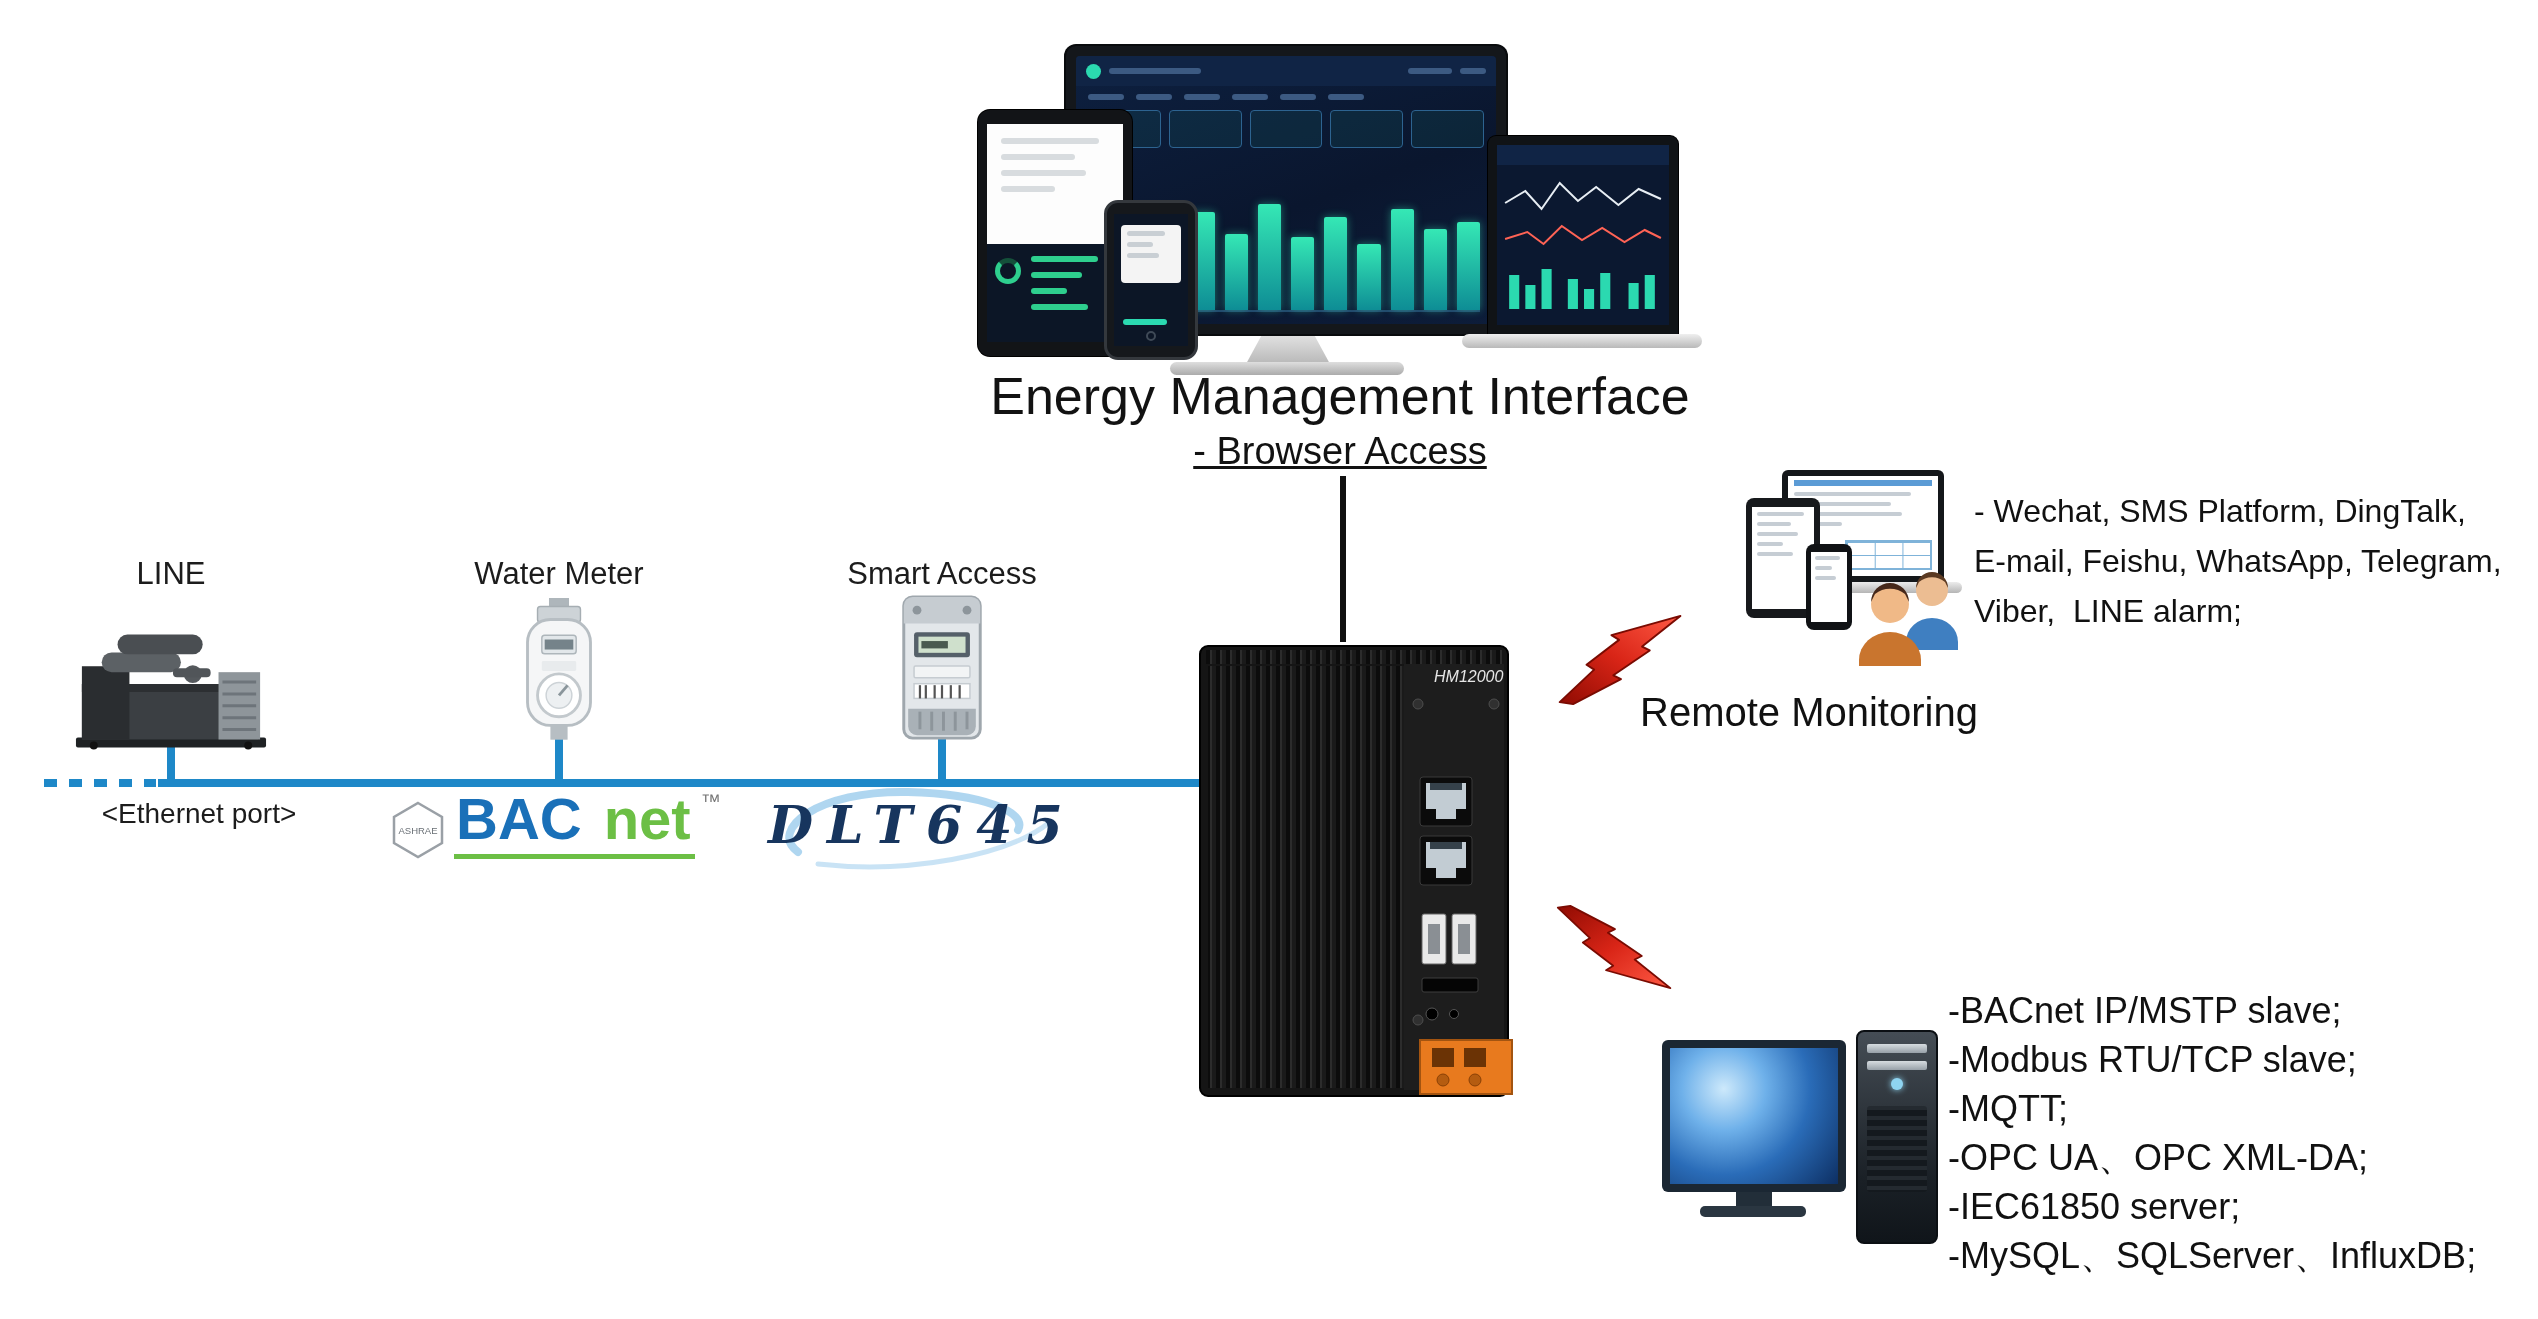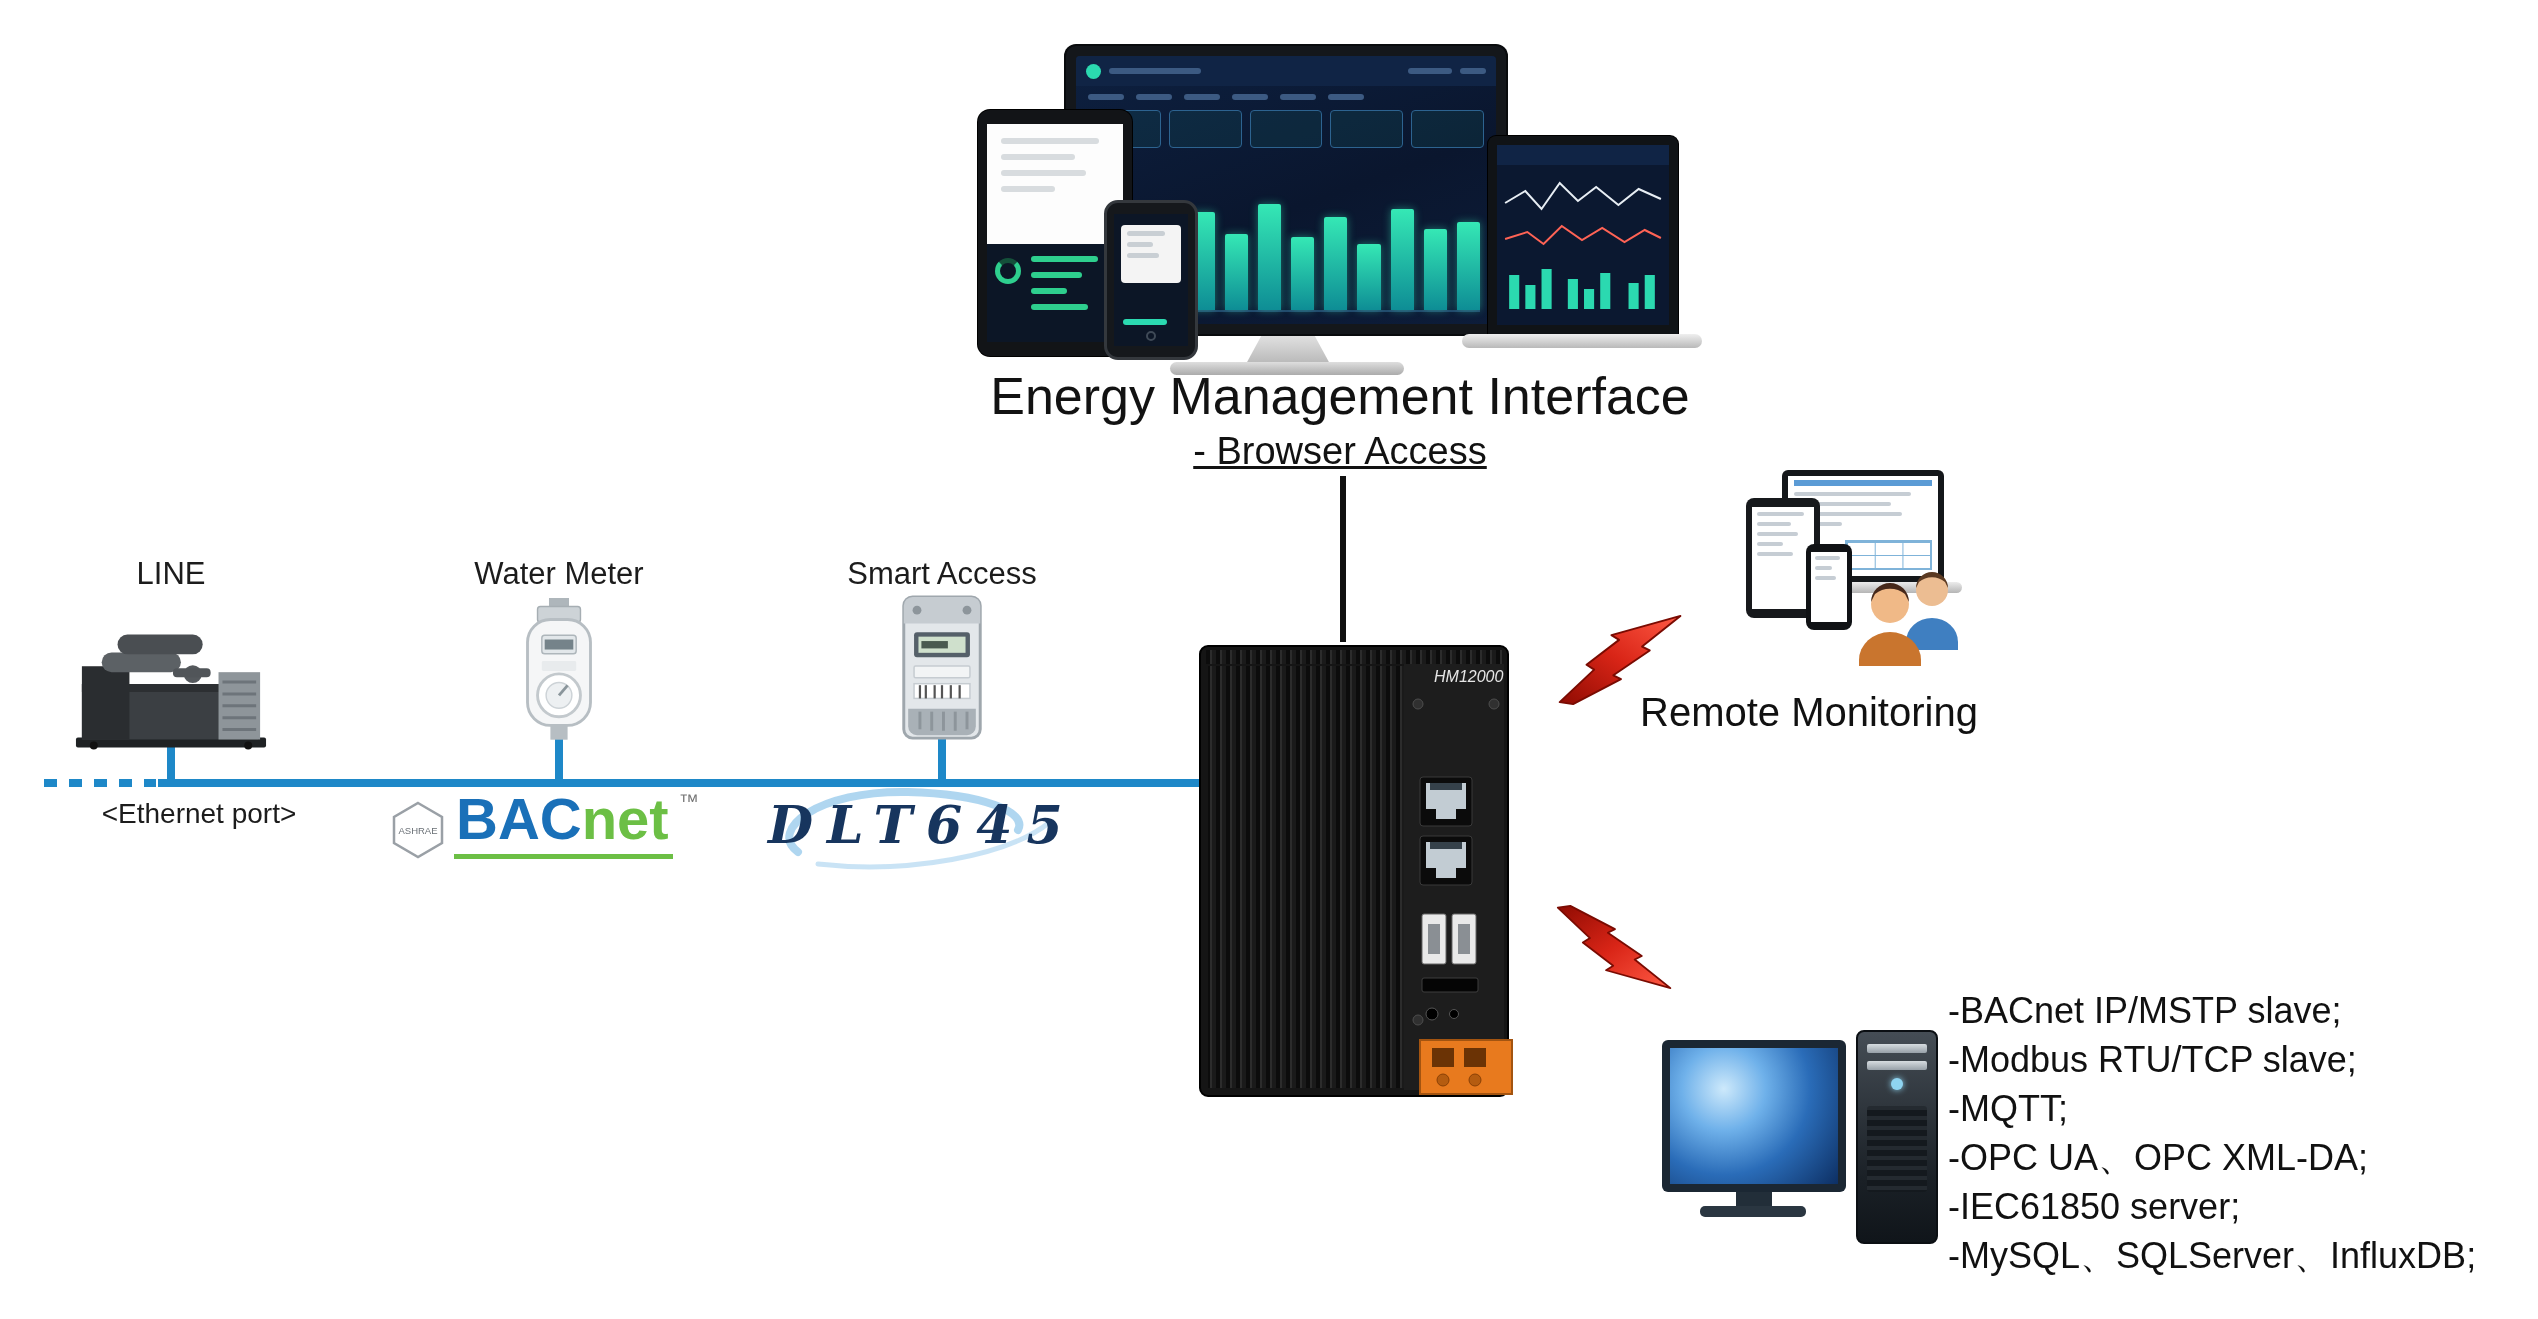--- a/index.html
+++ b/index.html
@@ -69,21 +69,21 @@
 
   
   .devsvg { z-index:2; }
   .devlabel { font-size:31px; text-align:center; width:200px; color:#1c1c1c; }
   .ethlabel { left:89px; top:798px; width:220px; text-align:center; font-size:28px; color:#1c1c1c; }
 
   
   .bacnet { left:392px; top:790px; display:flex; align-items:flex-end; gap:10px; z-index:2; }
   .bacword { font-size:58px; font-weight:bold; line-height:1; padding:0 4px 6px 2px;
     border-bottom:5px solid #6cbf45; }
-  .bac-b { color:#1a70b8; } .bac-n { color:#6cbf45; }
+  .bac-b { color:#1a70b8; } .bac-n { color:#6cbf45;margin-left:22px; }
   .bactm { font-size:20px; color:#767676; align-self:flex-start; margin-left:-4px; }
 
   .dlt { left:758px; top:782px; width:310px; height:92px; z-index:2; }
   .dlttext { position:absolute; left:10px; top:12px; font-family:"DejaVu Serif","Liberation Serif",serif;
     font-style:italic; font-weight:bold; font-size:52px; letter-spacing:14px; color:#17355e; }
 
   
   .gateway { left:1196px; top:640px; width:320px; height:462px; z-index:3; }
 
   
@@ -413,20 +413,25 @@
     <svg class="people" viewBox="0 0 126 104">
       <circle cx="86" cy="26" r="16" fill="#ecbd92"></circle>
       <path d="M70 24 a16 16 0 0 1 32 0 l-3 -6 a20 20 0 0 0 -26 0 Z" fill="#5b3a22"></path>
       <path d="M60 78 a26 24 0 0 1 52 0 v8 H60 Z" fill="#3f7fc1"></path>
       <circle cx="44" cy="40" r="19" fill="#f0b987"></circle>
       <path d="M25 38 a19 19 0 0 1 38 0 l-4 -8 a24 24 0 0 0 -30 0 Z" fill="#46281a"></path>
       <path d="M13 96 a31 28 0 0 1 62 0 v6 H13 Z" fill="#c9752e"></path>
     </svg>
   </div>
 
+  <div class="abs remote-lines">
+    <div class="txtline">- Wechat, SMS Platform, DingTalk,</div>
+    <div class="txtline">E-mail, Feishu, WhatsApp, Telegram,</div>
+    <div class="txtline">Viber,  LINE alarm;</div>
+  </div>
   <div class="abs remote-label">Remote Monitoring</div>
 
   <div class="abs pc-mon">
     <div class="pc-scr"></div>
   </div>
   <div class="abs pc-neck"></div>
   <div class="abs pc-base"></div>
   <div class="abs tower">
     <div class="bay"></div>
     <div class="bay"></div>

